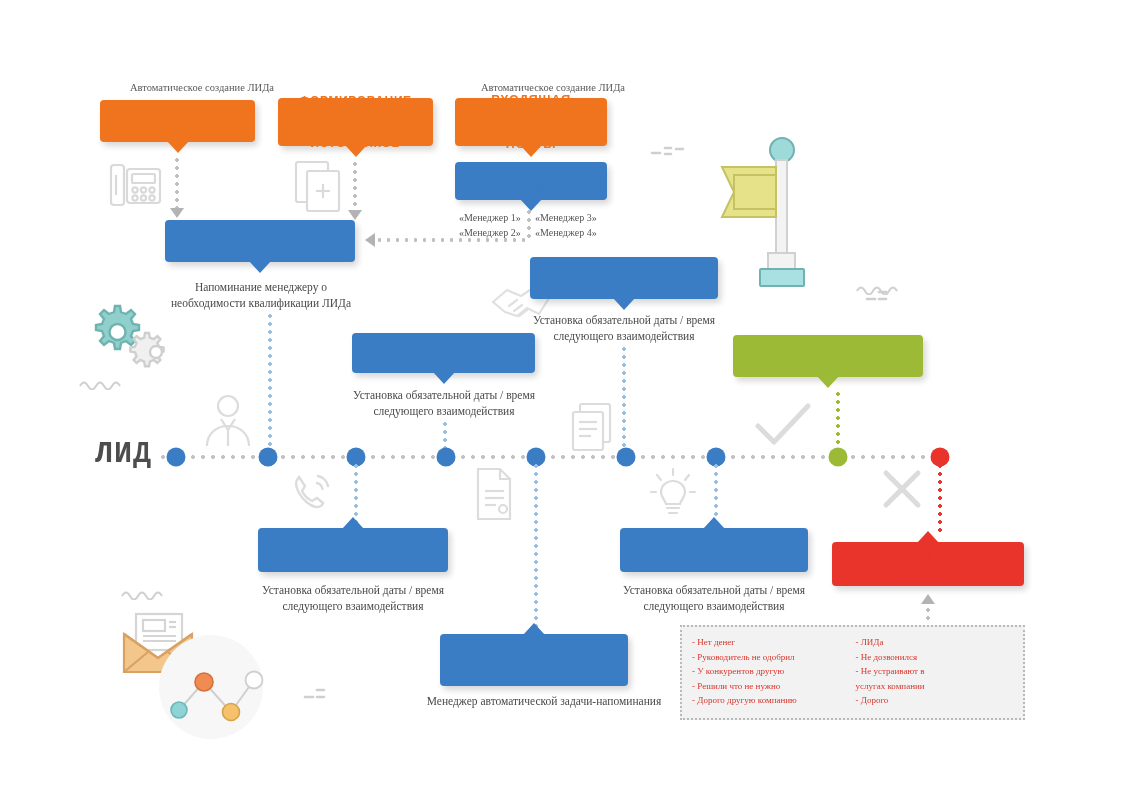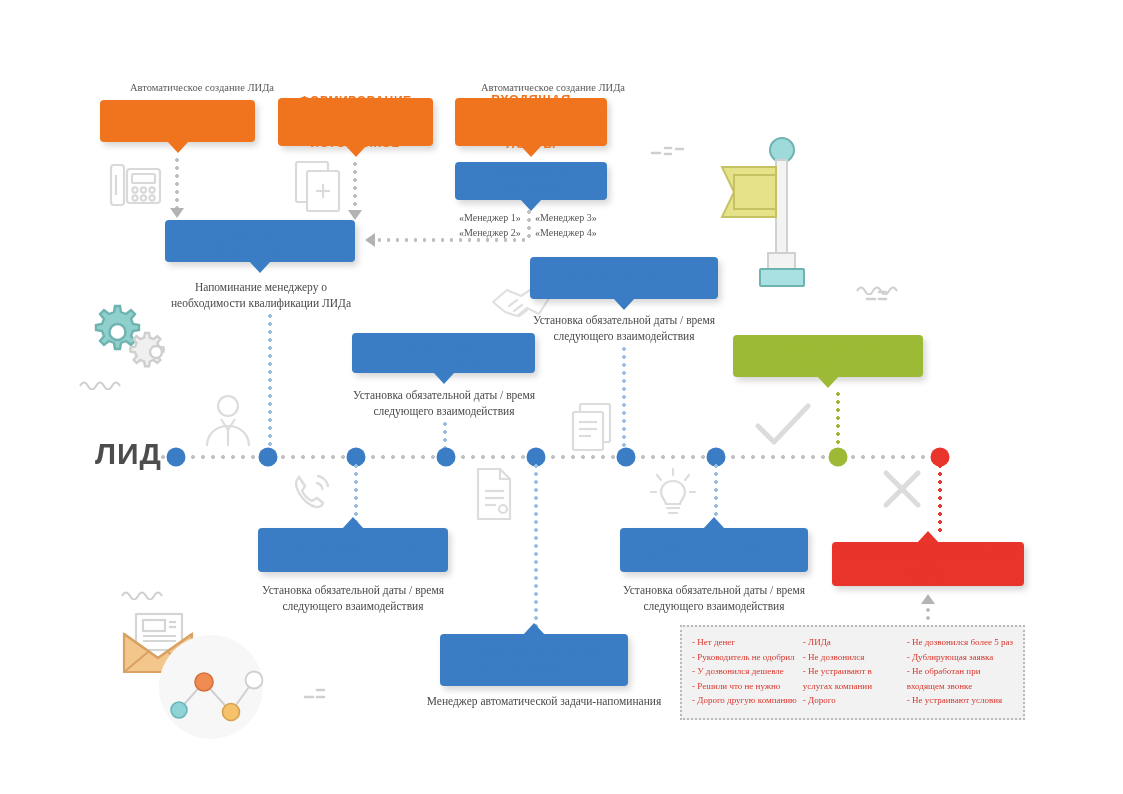--- a/index.html
+++ b/index.html
@@ -118,21 +118,21 @@
     transform:translate(-50%,-50%);
   }
   .node.blue{background:#3A7DC4;}
   .node.green{background:#9CBA35;}
   .node.red{background:#E8342A;}
 
   #lid-label{
     position:absolute;left:95px;top:437px;
     font-size:30px;font-weight:bold;color:#4d4d4d;
     letter-spacing:1px;
-    font-family:Liberation Sans, sans-serif;
+    font-family:Liberation Mono, monospace;
   }
 
   
   #reasons{
     position:absolute;left:680px;top:625px;width:345px;height:95px;
     background:#f2f2f2;
     border:2px dotted #b9b9b9;
     display:flex;gap:6px;
     padding:8px 10px;box-sizing:border-box;
   }
@@ -432,38 +432,29 @@
     <span class="txt">НЕКАЧЕСТВЕННЫЙ ЛИД</span>
   </div>
   <div class="arrow-u" style="left:921px;top:594px;"></div>
   <div class="vdots grey" style="left:926px;top:606px;height:18px;"></div>
 
   <div id="reasons">
     <div class="col">
       <ul>
         <li>- Нет денег</li>
         <li>- Руководитель не одобрил</li>
-        <li>- У дозвонился дешевле</li>
+        <li>- У конкурентов другую</li>
         <li>- Решили что не нужно</li>
         <li>- Дорого другую компанию</li>
       </ul>
     </div>
     <div class="col">
       <ul>
         <li>- ЛИДа</li>
         <li>- Не дозвонился</li>
         <li>- Не устраивают в</li>
         <li>   услугах компании</li>
         <li>- Дорого</li>
       </ul>
     </div>
-    <div class="col">
-      <ul>
-        <li>- Не дозвонился более 5 раз</li>
-        <li>- Дублирующая заявка</li>
-        <li>- Не обработан при</li>
-        <li>   входящем звонке</li>
-        <li>- Не устраивают условия</li>
-      </ul>
-    </div>
   </div>
 
 </div>
 
 </body></html>

